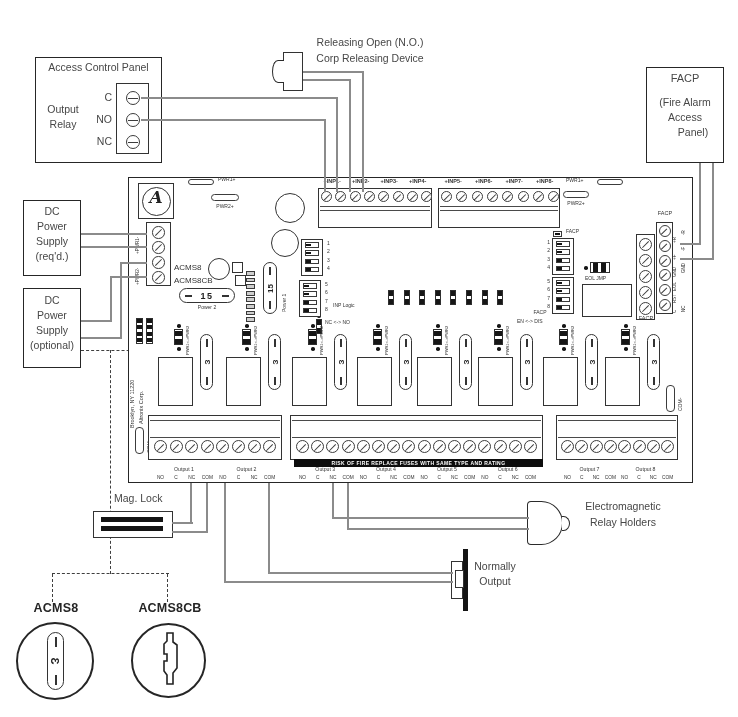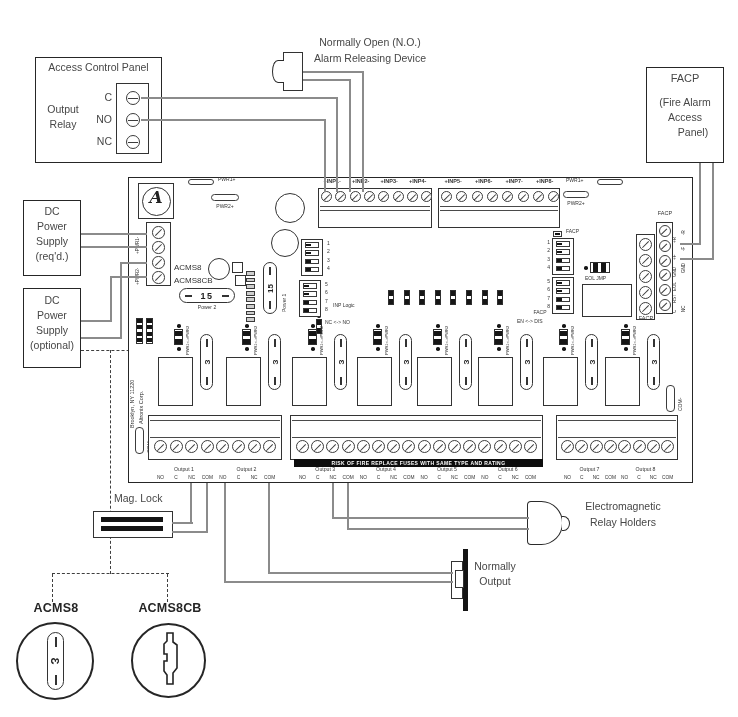--- a/index.html
+++ b/index.html
@@ -72,22 +72,22 @@
   <div class="t c f10" style="left:35px;top:61px;width:127px">Access Control Panel</div>
   <div class="t c f10" style="left:38px;top:103px;width:50px">Output</div>
   <div class="t c f10" style="left:38px;top:118px;width:50px">Relay</div>
   <div class="bx1" style="left:116px;top:83px;width:33px;height:71px"></div>
   <div class="t f10" style="left:84px;top:91px;width:28px;text-align:right">C</div>
   <div class="t f10" style="left:84px;top:113px;width:28px;text-align:right">NO</div>
   <div class="t f10" style="left:84px;top:135px;width:28px;text-align:right">NC</div>
 
   <div class="bx1" style="left:283px;top:52px;width:20px;height:39px;border-width:1.5px"></div>
   <div class="knob" style="left:272px;top:60px;width:12px;height:23px"></div>
-  <div class="t c f10" style="left:298px;top:36px;width:144px">Normally Open (N.O.)</div>
-  <div class="t c f10" style="left:298px;top:52px;width:144px">Alarm Releasing Device</div>
+  <div class="t c f10" style="left:298px;top:36px;width:144px">Releasing Open (N.O.)</div>
+  <div class="t c f10" style="left:298px;top:52px;width:144px">Corp Releasing Device</div>
 
   <div class="bx" style="left:646px;top:67px;width:78px;height:96px"></div>
   <div class="t c f11" style="left:646px;top:72px;width:78px">FACP</div>
   <div class="t c f10" style="left:646px;top:96px;width:78px">(Fire Alarm</div>
   <div class="t c f10" style="left:646px;top:111px;width:78px">Access</div>
   <div class="t c f10" style="left:646px;top:126px;width:94px">Panel)</div>
 
   <div class="bx" style="left:23px;top:200px;width:58px;height:76px"></div>
   <div class="t c f10" style="left:23px;top:205px;width:58px">DC</div>
   <div class="t c f10" style="left:23px;top:220px;width:58px">Power</div>

